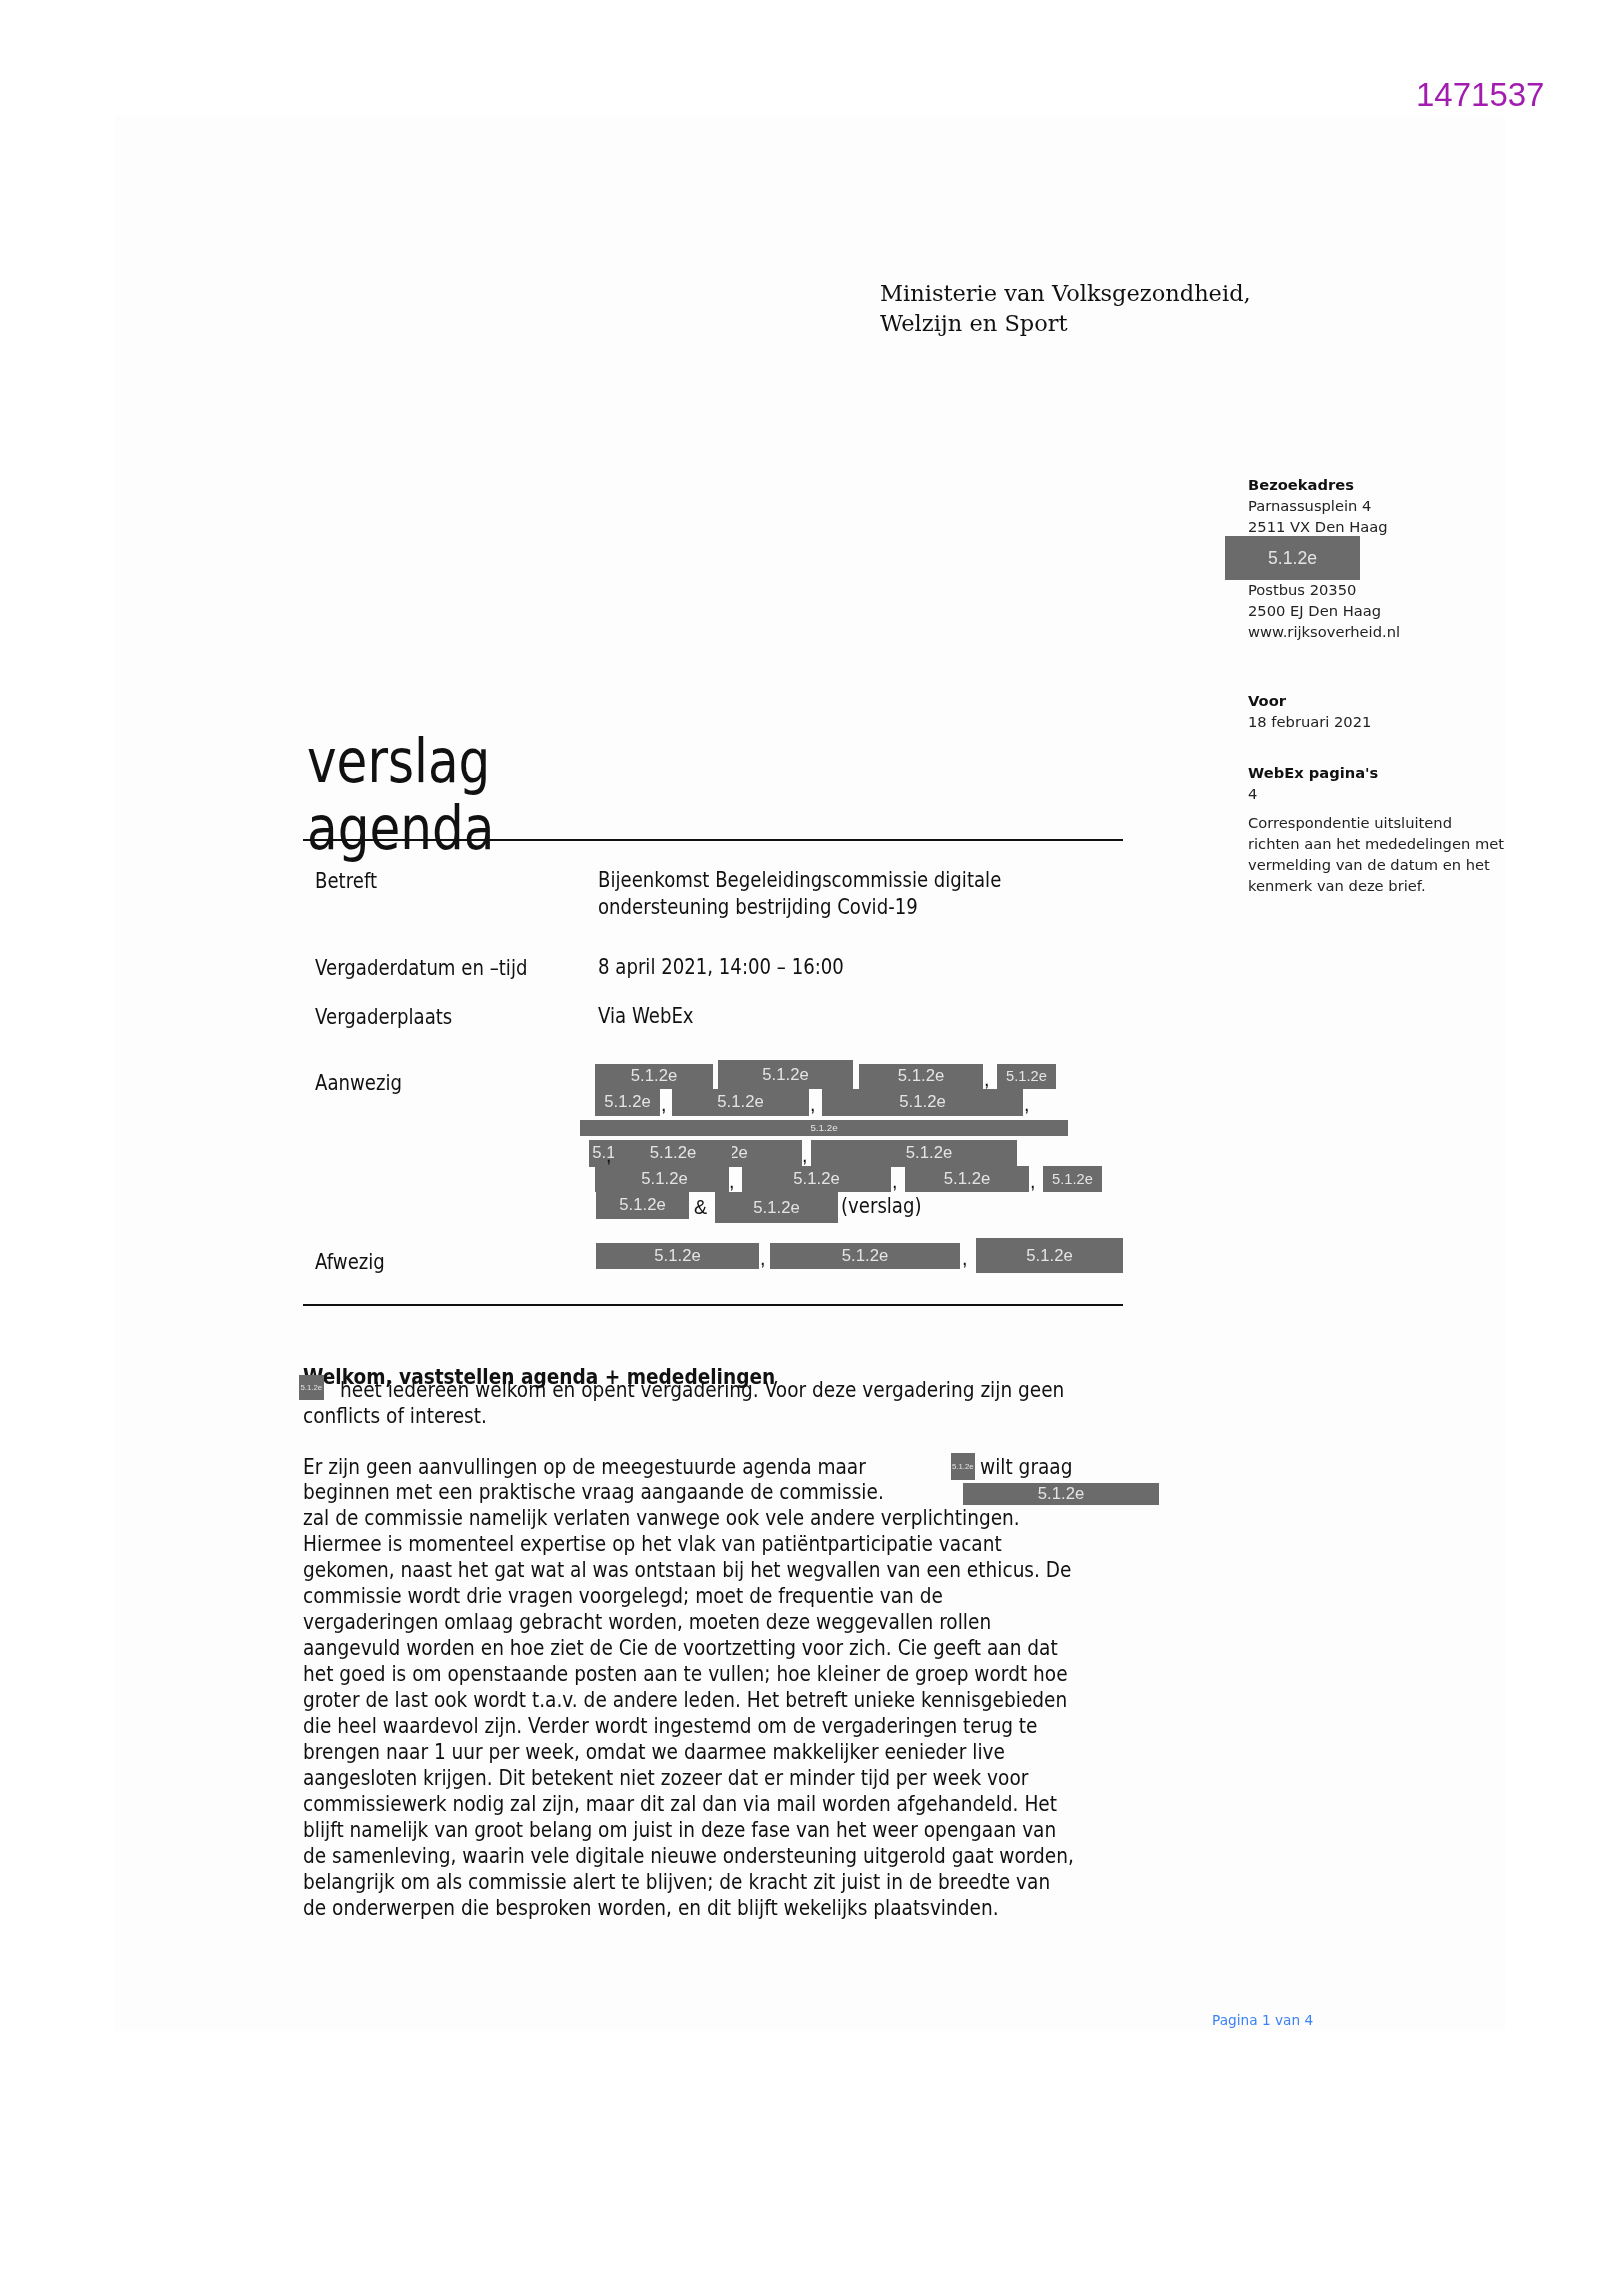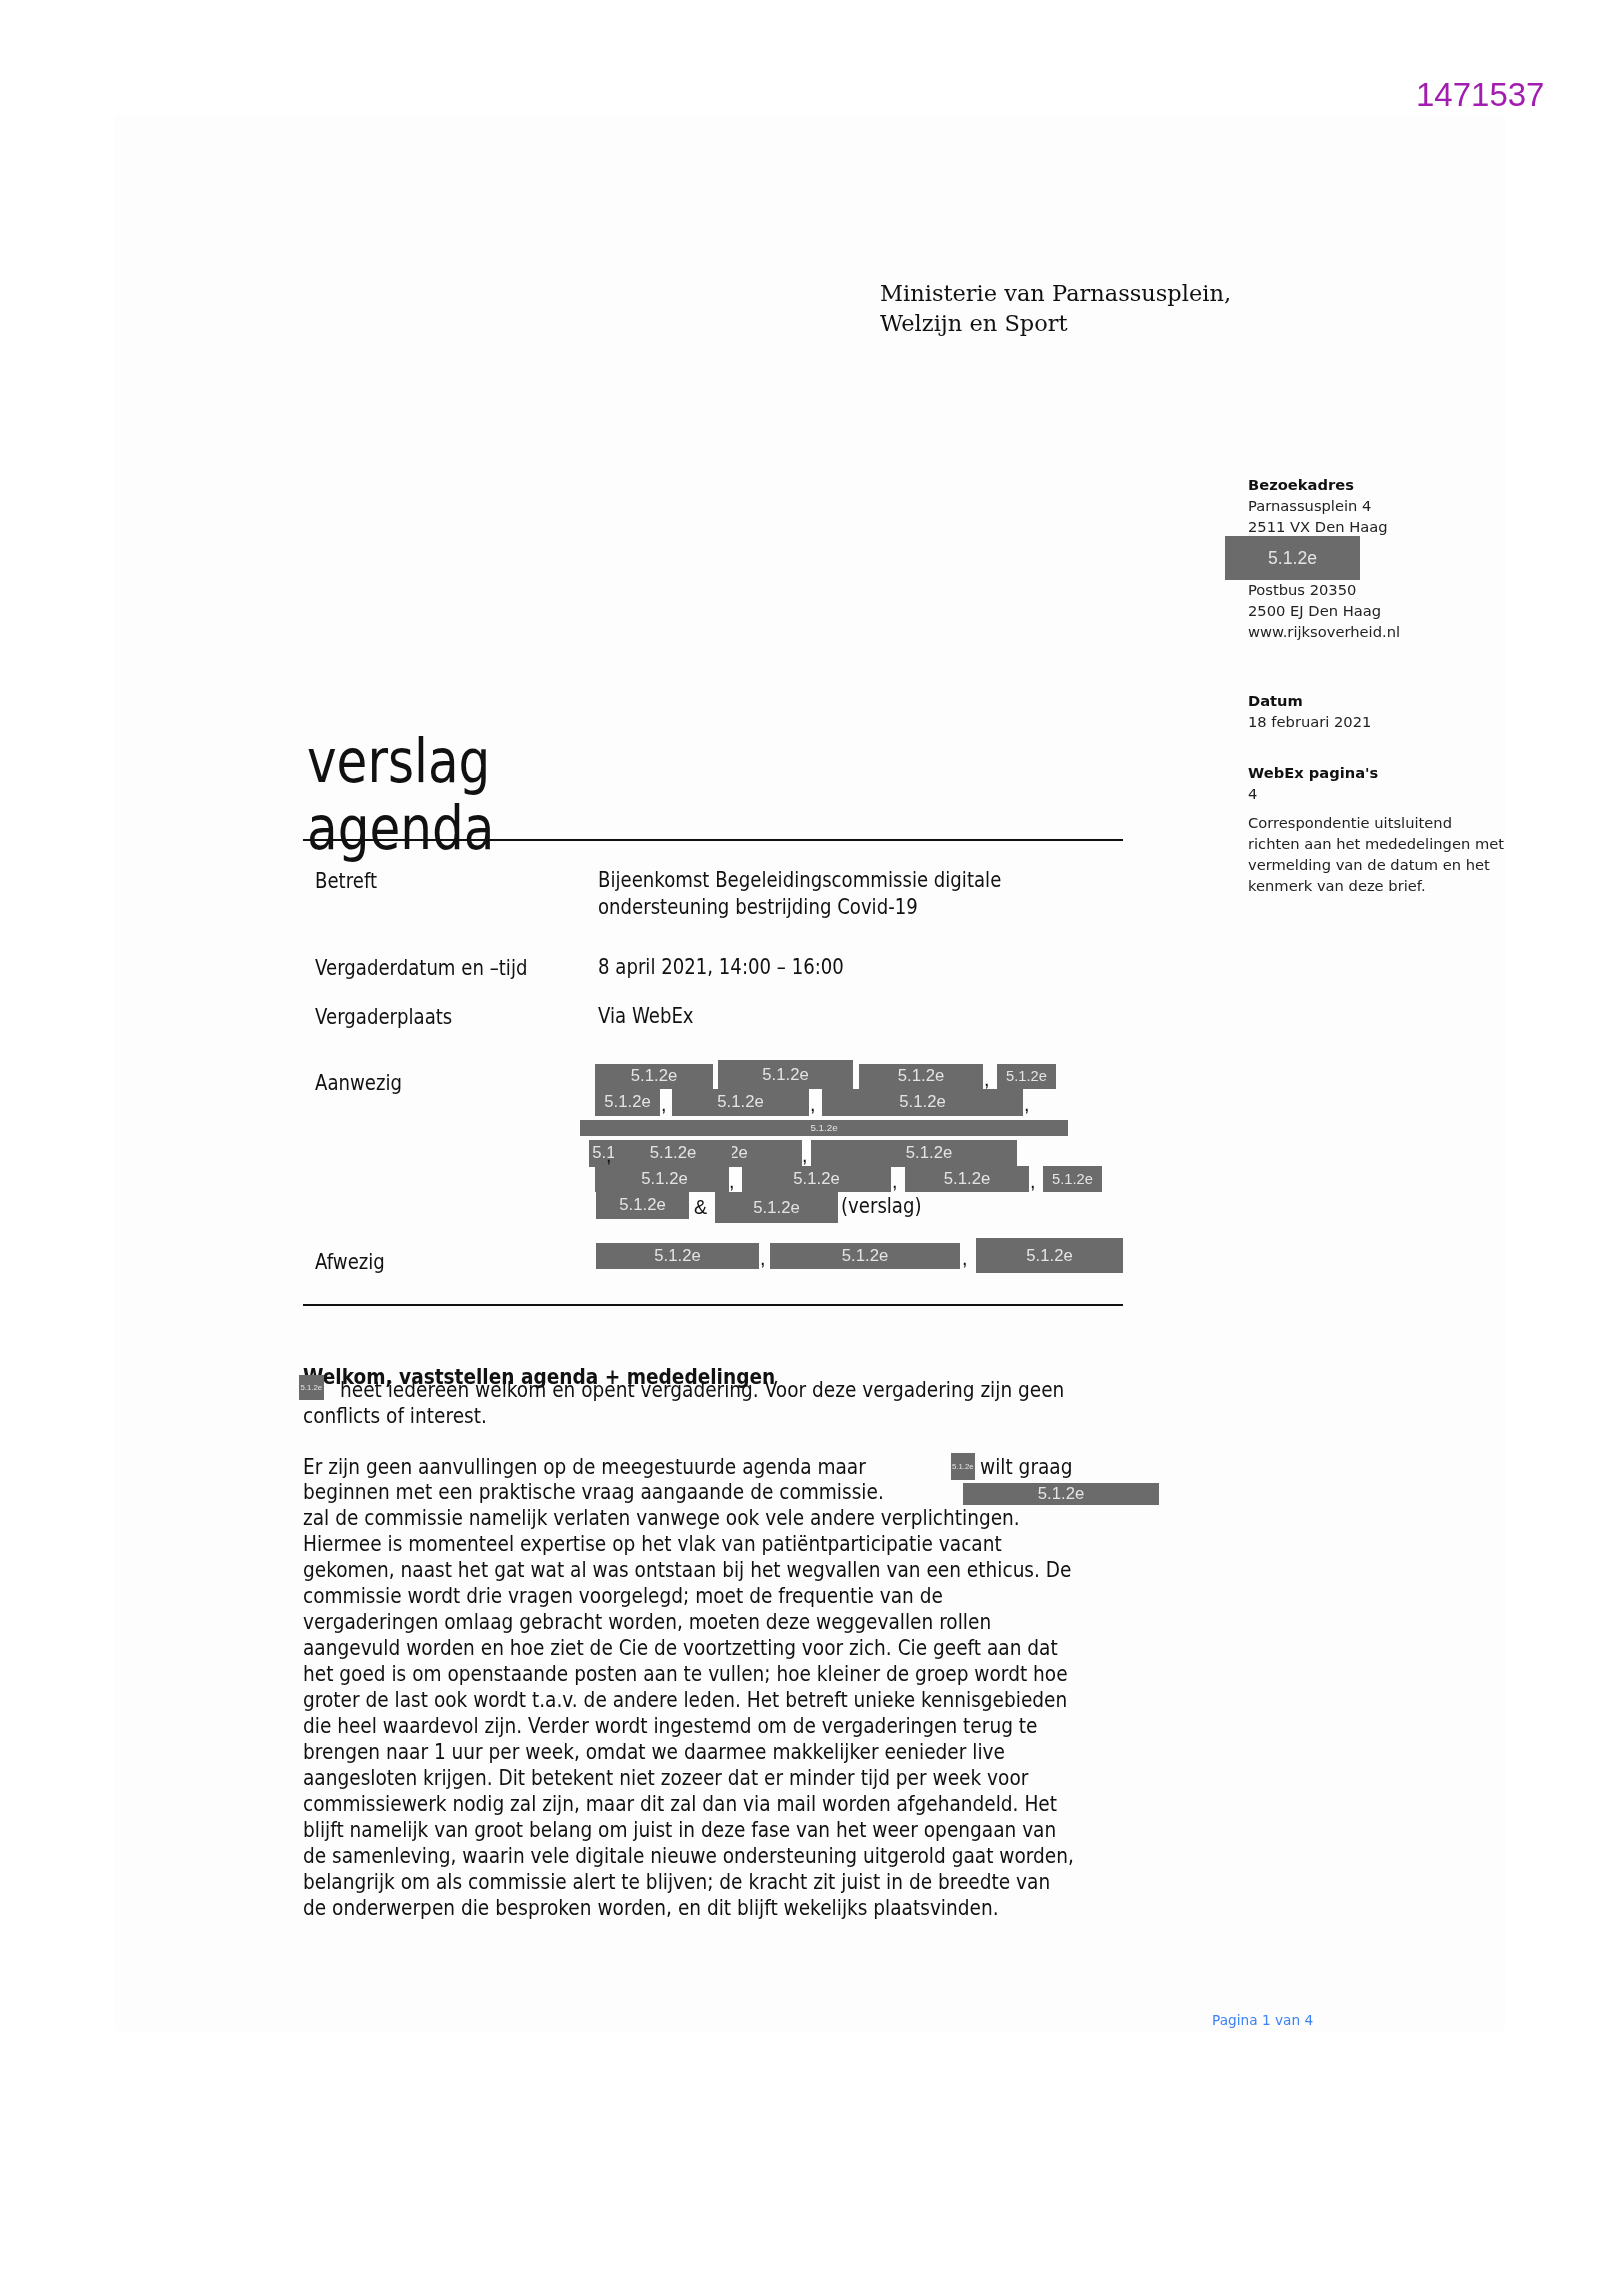--- a/index.html
+++ b/index.html
@@ -32,38 +32,38 @@
     .footer { left: 1212px; top: 2012px; font-size: 13.7px; color: #3b82f6; }
   </style>
 </head>
 <body>
 
 <div class="scan"></div>
 
 <div class="abs docnum">1471537</div>
 
 <div class="abs ministry">
-  <div>Ministerie van Parnassusplein,</div>
+  <div>Ministerie van Volksgezondheid,</div>
   <div>Welzijn en Sport</div>
 </div>
 
 <div class="abs side" style="top:474px;">
   <div class="h">Bezoekadres</div>
   <div>Parnassusplein 4</div>
   <div>2511 VX Den Haag</div>
   <div>T (</div>
   <div>F (</div>
   <div>Postbus 20350</div>
   <div>2500 EJ Den Haag</div>
   <div>www.rijksoverheid.nl</div>
 </div>
 <div class="redact" style="left:1225px; top:536px; width:135px; height:44px; font-size:17.6px;">5.1.2e</div>
 
 <div class="abs side" style="top:690px;">
-  <div class="h">Datum</div>
+  <div class="h">Voor</div>
   <div>18 februari 2021</div>
 </div>
 <div class="abs side" style="top:762px;">
   <div class="h">WebEx pagina's</div>
   <div>4</div>
 </div>
 <div class="abs side it" style="top:812px;">
   <div>Correspondentie uitsluitend</div>
   <div>richten aan het mededelingen met</div>
   <div>vermelding van de datum en het</div>

